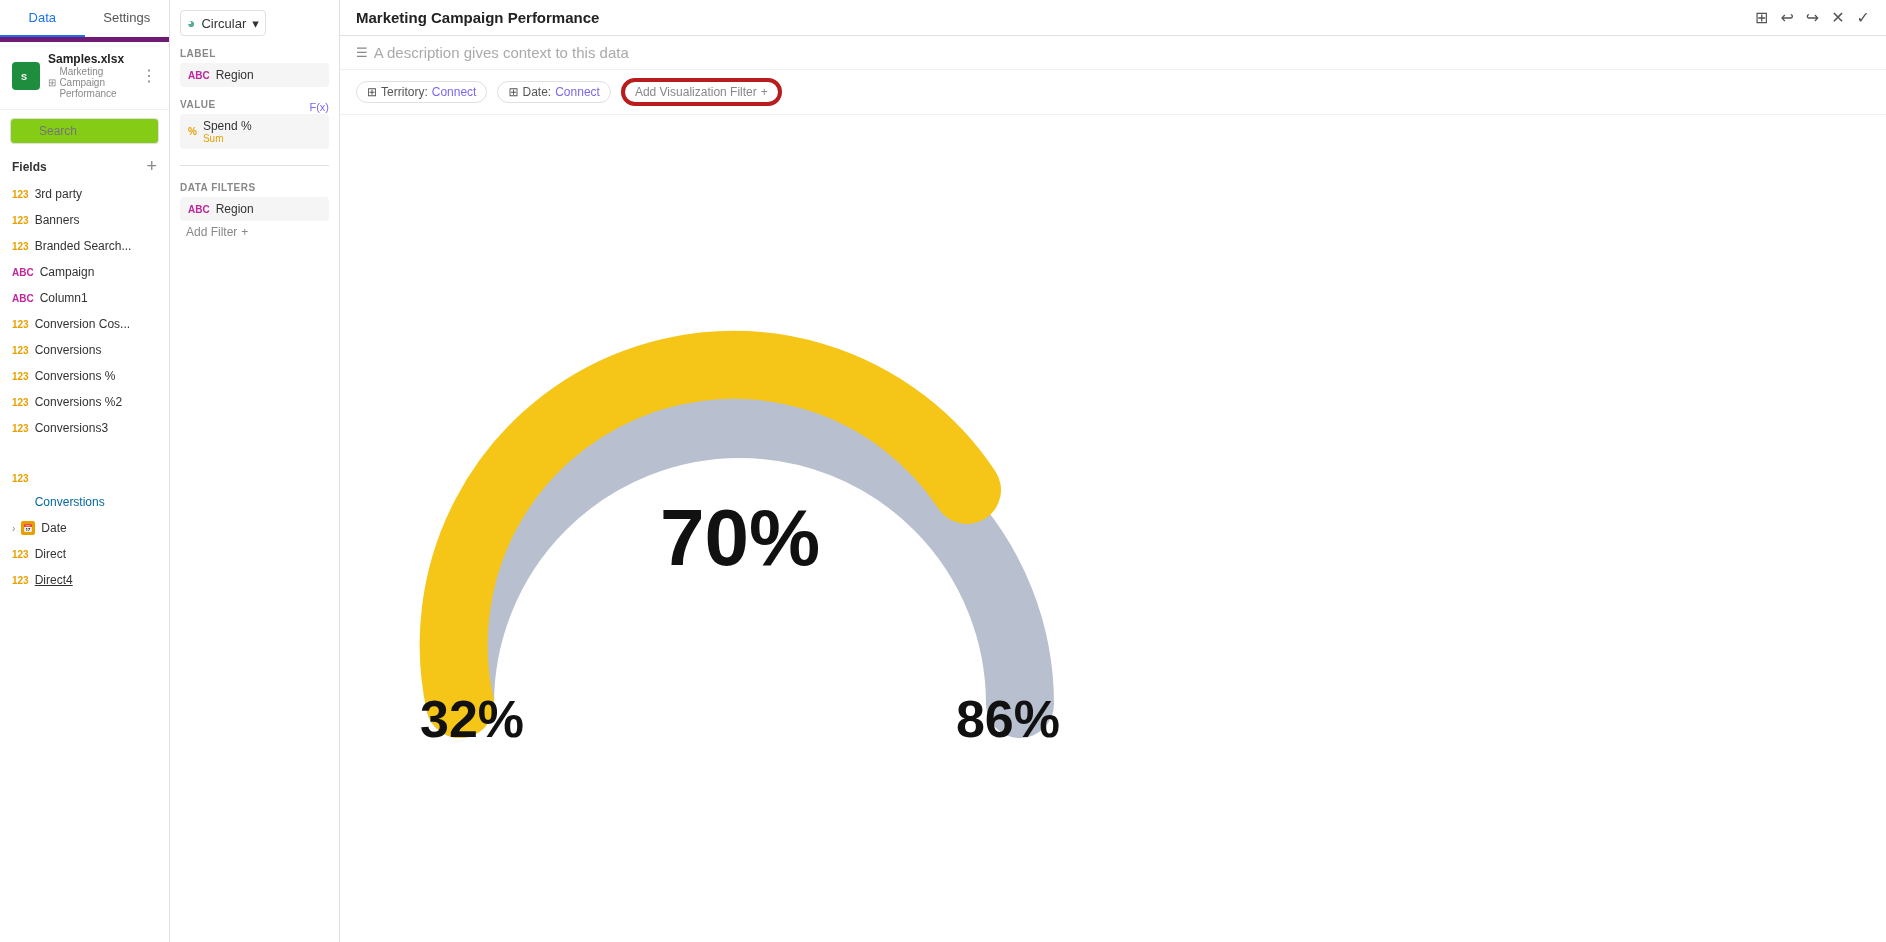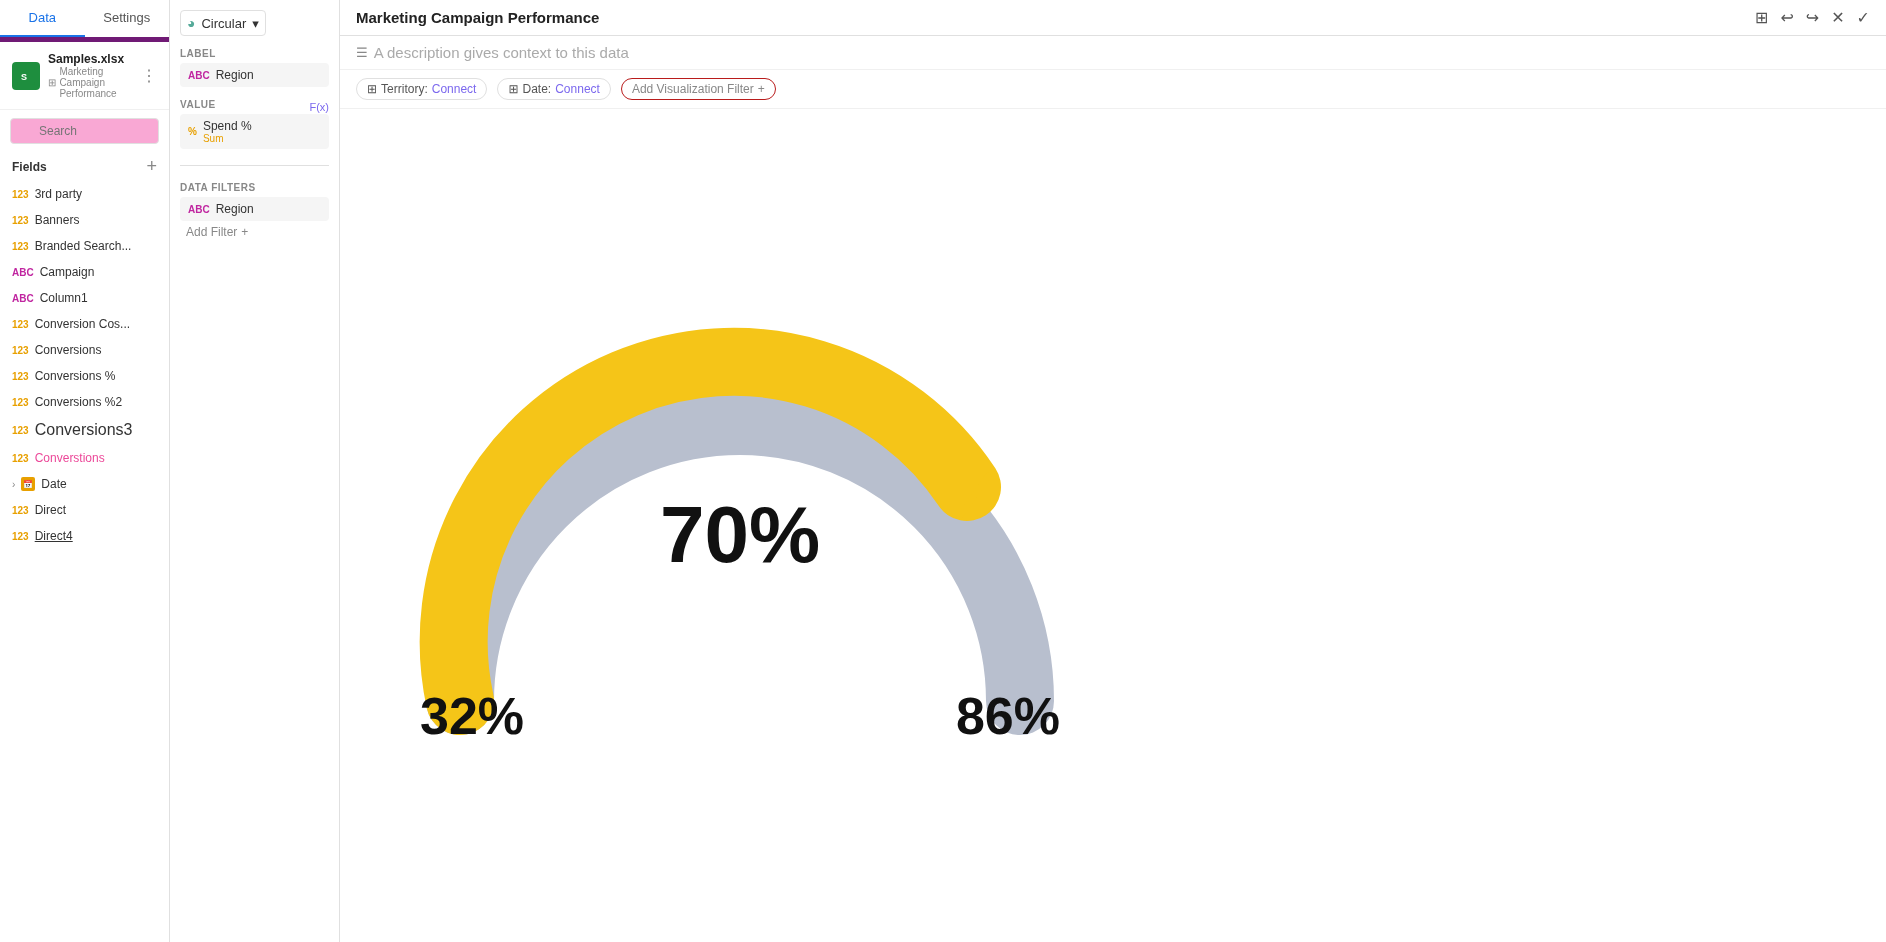--- a/index.html
+++ b/index.html
@@ -9,21 +9,21 @@
     .left-panel { width: 170px; border-right: 1px solid #e0e0e0; display: flex; flex-direction: column; height: 100%; }
     .tabs { display: flex; border-bottom: 5px solid #701a75; }
     .tab { flex: 1; text-align: center; padding: 10px 0; font-size: 13px; cursor: pointer; color: #555; }
     .tab.active { color: #1a73e8; border-bottom: 2px solid #1a73e8; font-weight: 500; }
     .file-info { padding: 10px 12px; display: flex; align-items: center; border-bottom: 1px solid #f0f0f0; }
     .file-icon { width: 28px; height: 28px; background: #1e8e3e; border-radius: 4px; display: flex; align-items: center; justify-content: center; color: white; font-size: 11px; font-weight: bold; margin-right: 8px; flex-shrink: 0; }
     .file-name { font-size: 12px; font-weight: 600; color: #222; }
     .file-sub { font-size: 10px; color: #888; display: flex; align-items: center; gap: 3px; }
     .three-dots { margin-left: auto; color: #888; cursor: pointer; font-size: 16px; }
     .search-box { padding: 8px 10px; }
-    .search-input { width: 100%; border: 1px solid #e0e0e0; border-radius: 4px; padding: 5px 8px 5px 28px; font-size: 12px; color: #555; background: #f9a8d4; position: relative; }
+    .search-input { width: 100%; border: 1px solid #e0e0e0; border-radius: 4px; padding: 5px 8px 5px 28px; font-size: 12px; color: #555; background: #84cc16; position: relative; }
     .search-wrap { position: relative; }
     .search-icon-abs { position: absolute; left: 18px; top: 50%; transform: translateY(-50%); color: #888; font-size: 13px; }
     .fields-header { display: flex; align-items: center; padding: 4px 12px 4px 12px; }
     .fields-label { font-size: 12px; font-weight: 600; color: #333; flex: 1; }
     .fields-add { color: #888; cursor: pointer; font-size: 18px; }
     .field-list { flex: 1; overflow-y: auto; }
     .field-item { display: flex; align-items: center; padding: 6px 12px; font-size: 12px; color: #333; cursor: pointer; gap: 6px; }
     .type-num { color: #e8a000; font-size: 10px; font-weight: 700; }
     .type-abc { color: #c026a0; font-size: 10px; font-weight: 700; }
     .field-item .chevron { color: #888; font-size: 10px; }
@@ -46,21 +46,21 @@
     .main-toolbar { display: flex; align-items: center; padding: 8px 16px; border-bottom: 1px solid #e0e0e0; }
     .main-title { font-size: 15px; font-weight: 600; color: #222; flex: 1; }
     .toolbar-icons { display: flex; gap: 12px; align-items: center; }
     .toolbar-icon { color: #555; cursor: pointer; font-size: 16px; }
     .desc-bar { padding: 8px 16px; border-bottom: 1px solid #f0f0f0; display: flex; align-items: center; gap: 6px; }
     .desc-icon { color: #888; font-size: 13px; }
     .desc-text { font-size: 15px; color: #aaa; }
     .filter-bar { padding: 8px 16px; display: flex; align-items: center; gap: 10px; border-bottom: 1px solid #f0f0f0; }
     .filter-chip { display: flex; align-items: center; gap: 4px; border: 1px solid #e0e0e0; border-radius: 20px; padding: 3px 10px; font-size: 12px; color: #555; cursor: pointer; }
     .filter-connect { color: #7b68ee; font-weight: 500; }
-    .add-viz-btn { display: flex; align-items: center; gap: 4px; border: 1px solid #b91c1c; border-radius: 20px; padding: 3px 10px; font-size: 12px; color: #888; cursor: pointer; }
+    .add-viz-btn { display: flex; align-items: center; gap: 4px; border: 4px solid #b91c1c; border-radius: 20px; padding: 3px 10px; font-size: 12px; color: #888; cursor: pointer; }
 
     
     .chart-area { flex: 1; display: flex; align-items: center; justify-content: flex-start; position: relative; overflow: hidden; }
     .gauge-container { position: relative; width: 800px; height: 600px; display: flex; align-items: center; justify-content: center; }
     .gauge-svg { width: 800px; height: 500px; }
     .center-value { position: absolute; top: 50%; left: 50%; transform: translate(-50%, -40%); font-size: 80px; font-weight: 800; color: #111; text-align: center; }
     .bottom-labels { position: absolute; bottom: 80px; width: 100%; display: flex; justify-content: space-between; padding: 0 80px; }
     .bottom-label { font-size: 52px; font-weight: 700; color: #111; }
 
     
@@ -134,25 +134,25 @@
       <div class="field-item">
         <span class="type-num">123</span>
         <span style="font-size:12px;color:#333;">Conversions %</span>
       </div>
       <div class="field-item">
         <span class="type-num">123</span>
         <span style="font-size:12px;color:#333;">Conversions %2</span>
       </div>
       <div class="field-item">
         <span class="type-num">123</span>
-        <span style="font-size:16px;color:#333;">Conversions3</span>
-      </div>
-      <div class="field-item">
-        <span class="type-num">123</span>
-        <span style="font-size:12px;color:#ec4899;">Converstions</span>
+        <span style="font-size:12px;color:#333;">Conversions3</span>
+      </div>
+      <div class="field-item">
+        <span class="type-num">123</span>
+        <span style="font-size:12px;color:#0369a1;margin-top:48px;">Converstions</span>
       </div>
       <div class="field-item">
         <span class="chevron">›</span>
         <span style="display:inline-flex;align-items:center;justify-content:center;width:14px;height:14px;background:#e8a000;border-radius:2px;font-size:8px;color:white;">📅</span>
         <span style="font-size:12px;color:#333;text-align:center;">Date</span>
       </div>
       <div class="field-item">
         <span class="type-num">123</span>
         <span style="font-size:12px;color:#333;">Direct</span>
       </div>

